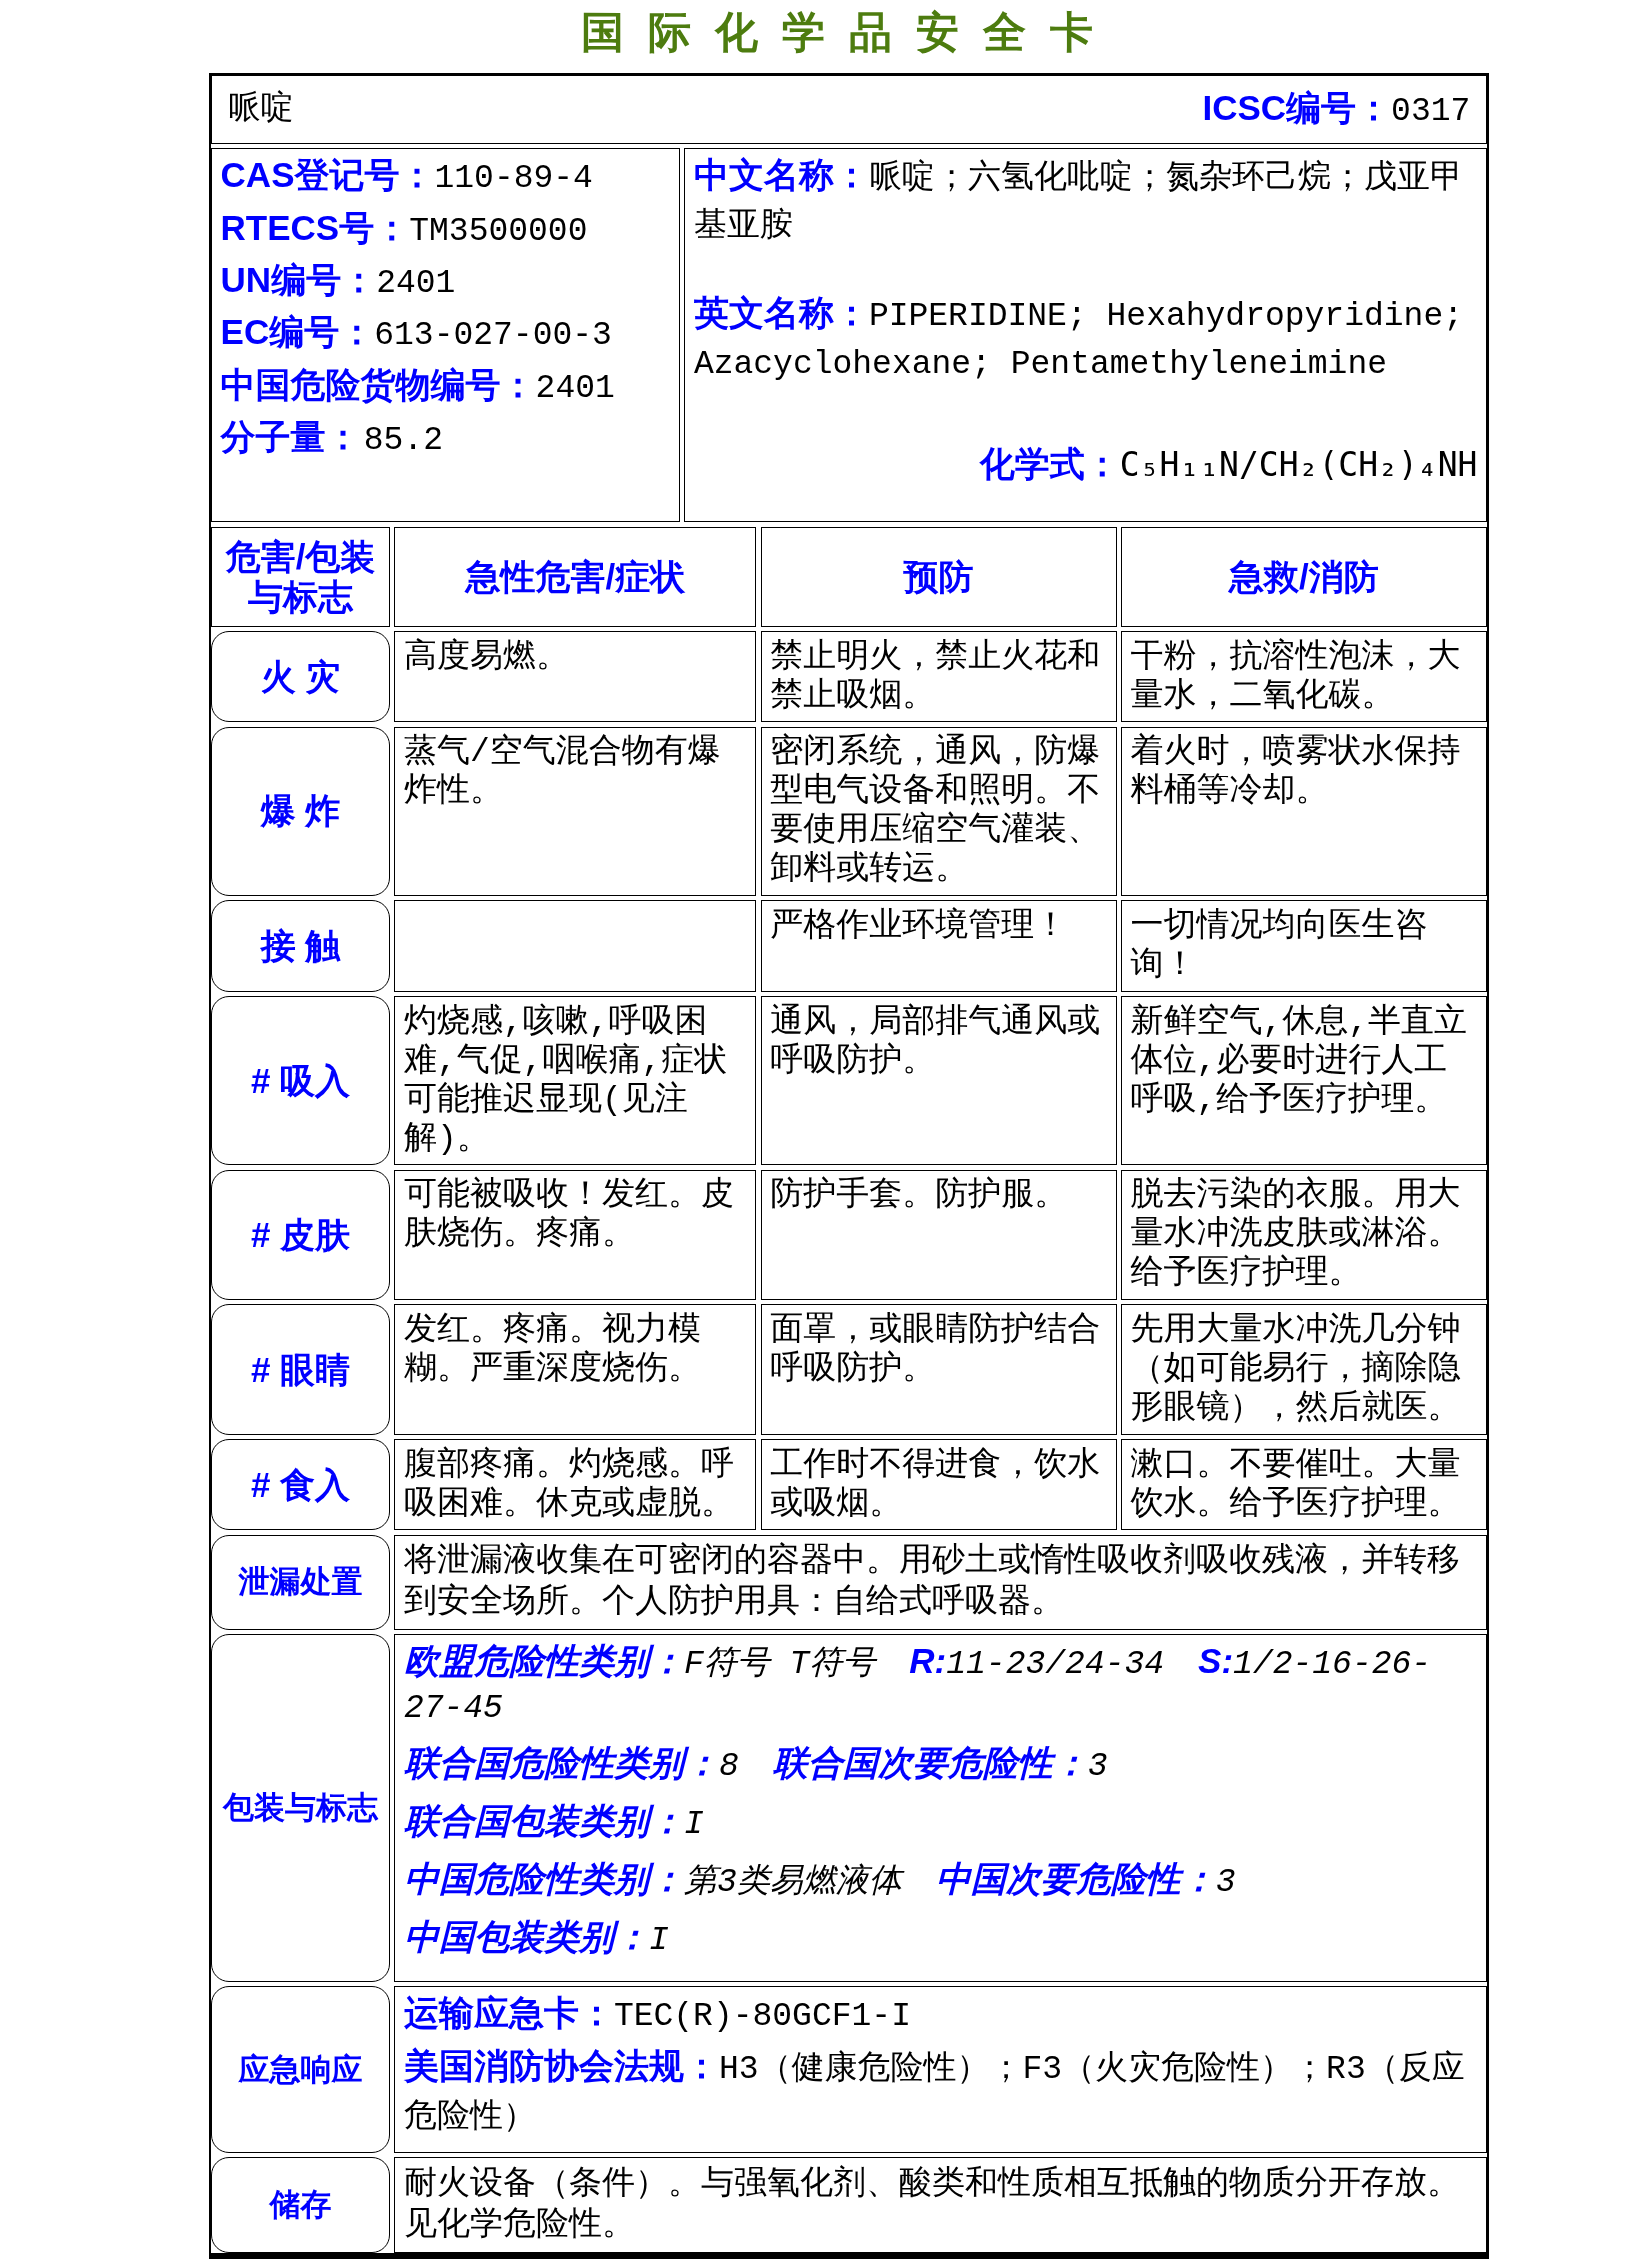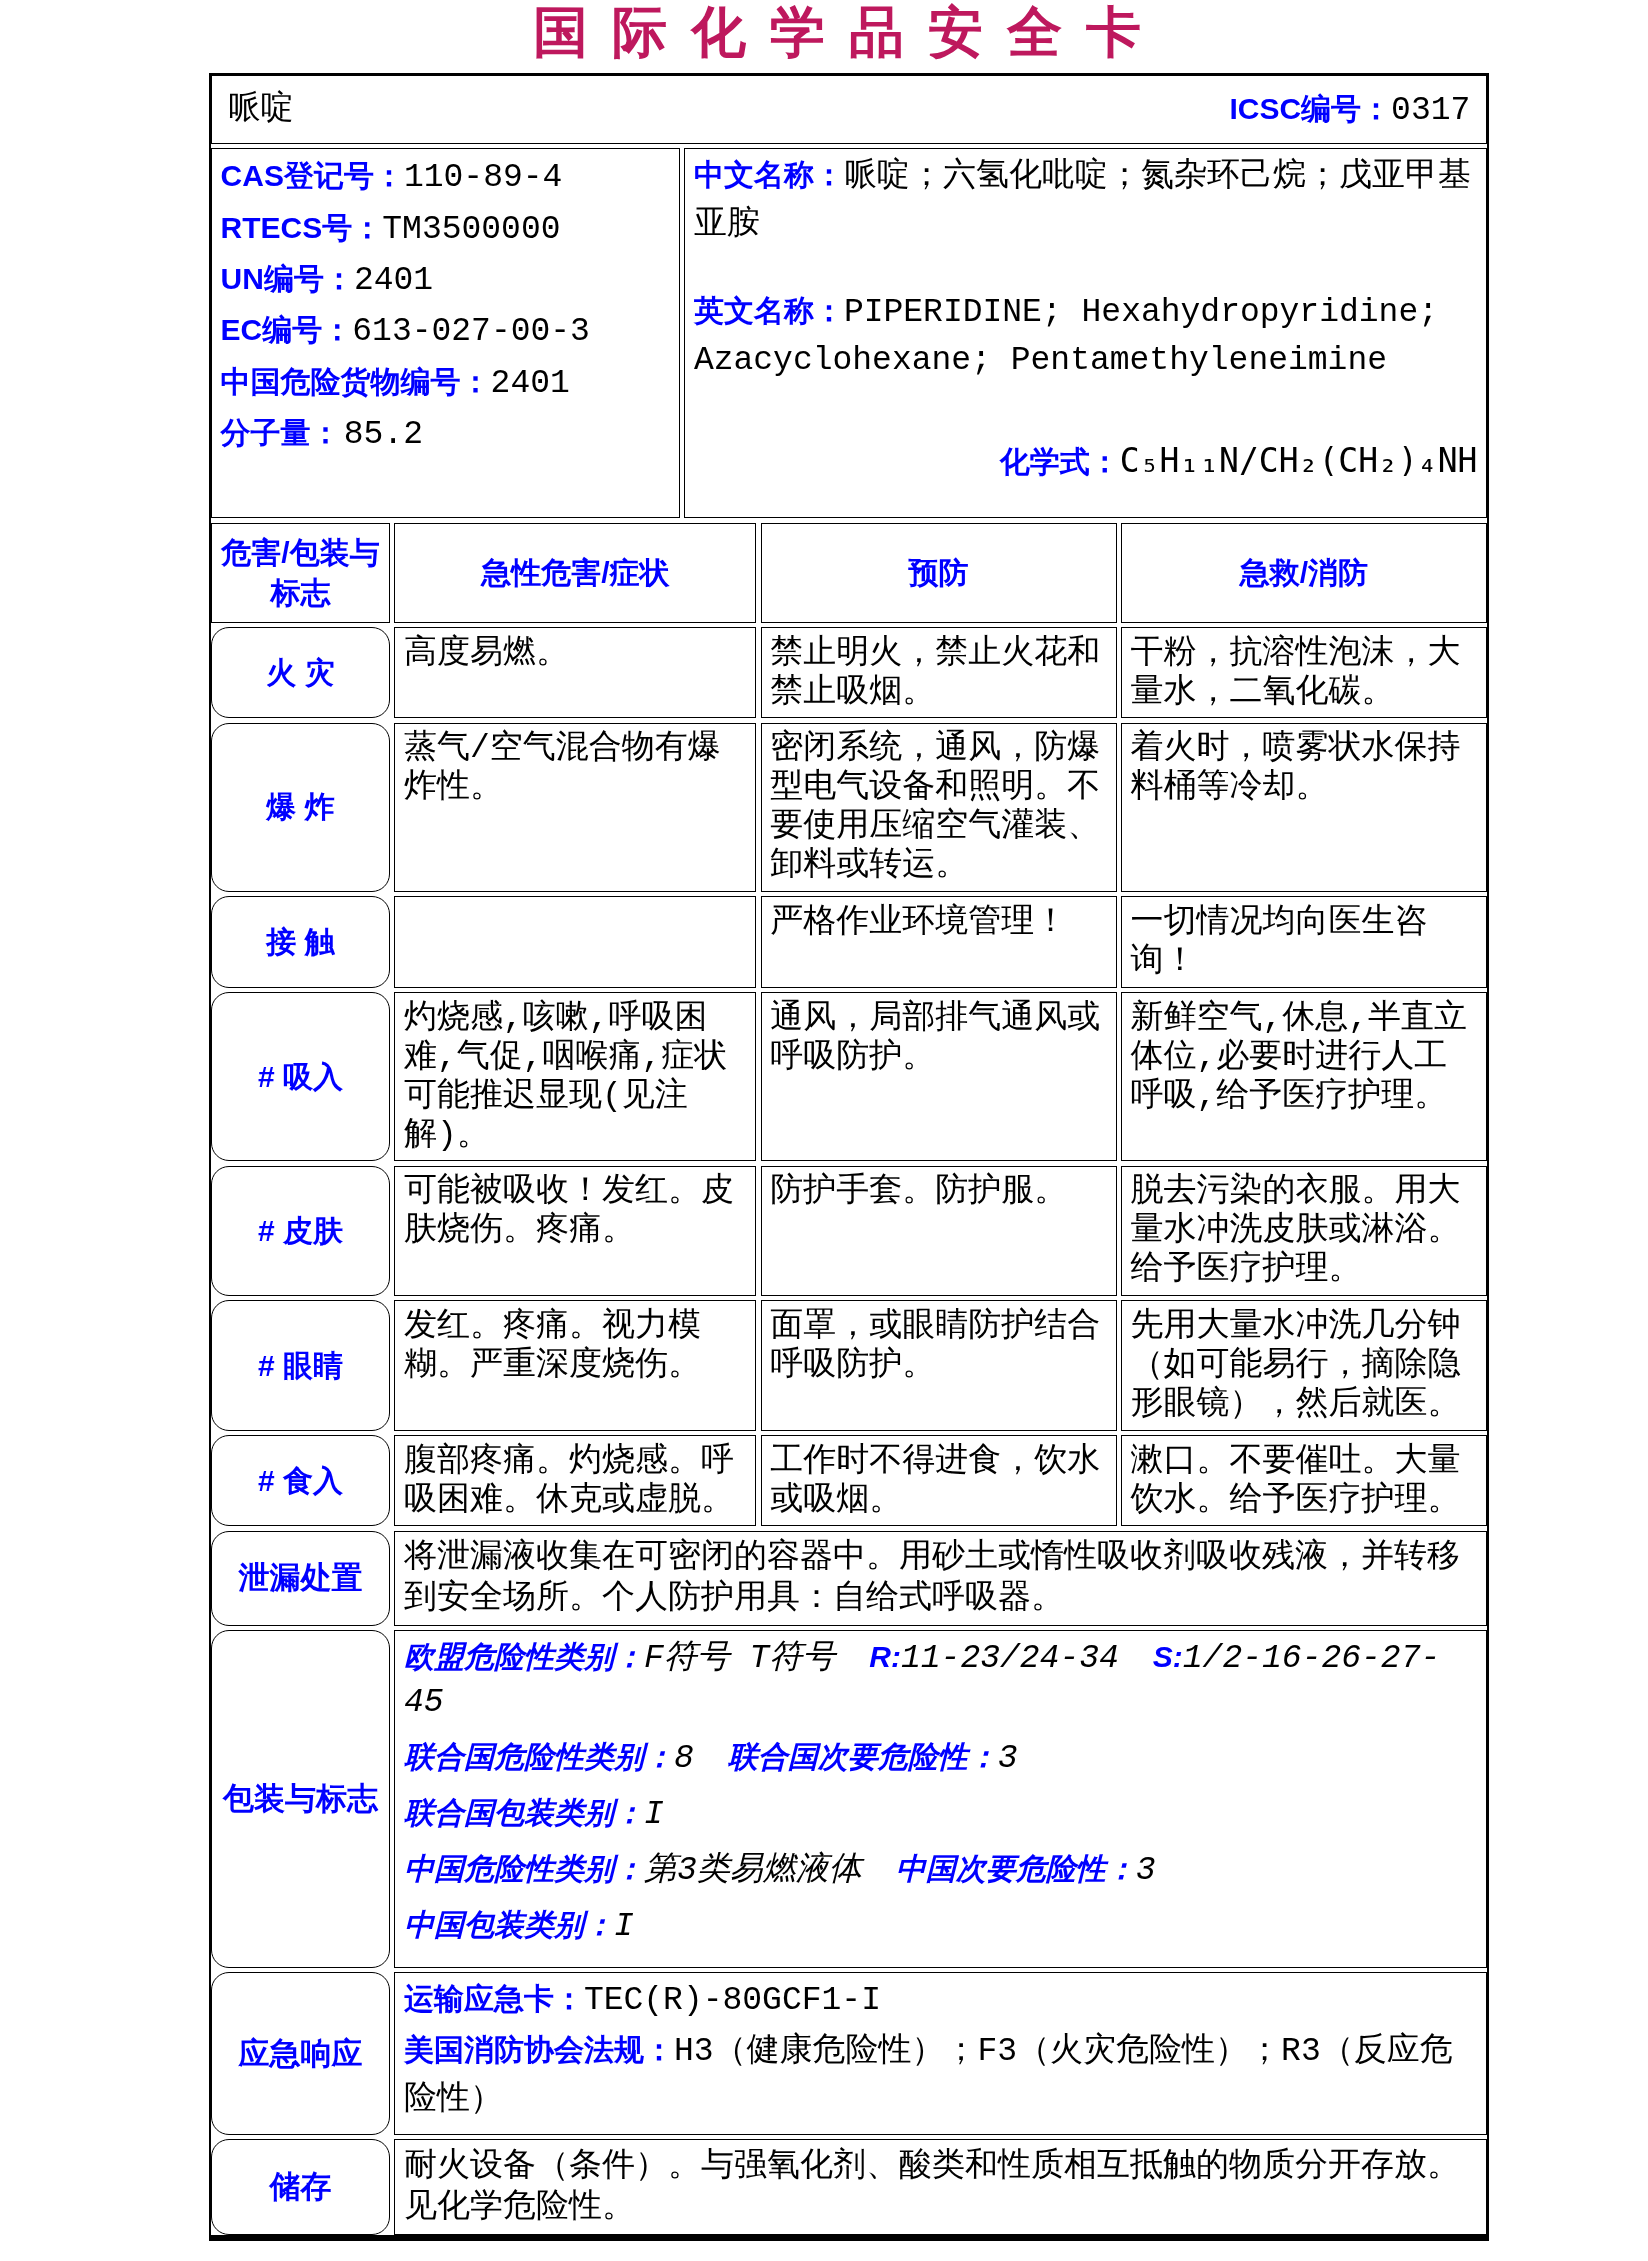--- a/index.html
+++ b/index.html
@@ -2,22 +2,22 @@
 <html style="font-size:11.4px"><head>
 <meta charset="utf-8">
 <style>
   html,body { margin:0; padding:0; background:#ffffff; }
   .page {
     width:1648px; height:2261px; background:#ffffff; position:relative;
     font-family:"Liberation Sans", sans-serif;
   }
   .main-title {
     width:1280px; margin-left:209px; padding-top:8.6px;
-    text-align:center; color:#be185d; font-weight:bold;
-    font-size:55px; letter-spacing:24px; line-height:46px;
+    text-align:center; color:#4d7c0f; font-weight:bold;
+    font-size:43px; letter-spacing:24px; line-height:46px;
   }
   .card {
     margin:18.6px 0 0 209px; width:1280px; box-sizing:border-box;
     border:2.9px solid #000; border-bottom-width:6.4px;
     padding:0; display:flex; flex-direction:column; gap:4.3px;
     background:#ffffff;
   }
   .row { display:grid; gap:4.3px; }
   .g1   { grid-template-columns:1fr; }
   .g2id { grid-template-columns:469px 1fr; }
@@ -49,21 +49,21 @@
   .r-eye  { min-height:116px; }
   .r-ing  { min-height:80px; }
   .r-spill{ min-height:79px; }
   .r-pack { min-height:297px; }
   .r-emer { min-height:131px; }
   .r-stor { min-height:84px; }
 
   .k {
     color:#0000ff; font-weight:700;
     font-family:"Liberation Sans", sans-serif;
-    font-size:30px; line-height:40px;
+    font-size:35px; line-height:40px;
   }
   .k-sm { font-size:31px; white-space:nowrap; }
   .v, .txt {
     color:#000000;
     font-family:"Liberation Mono","DejaVu Sans Mono", monospace;
     font-size:33px; line-height:39px;
   }
   .formula { font-family:"DejaVu Sans Mono","Liberation Mono", monospace; }
 
   .namebar { display:flex; align-items:center; justify-content:space-between; padding:5.7px 15.7px; }

